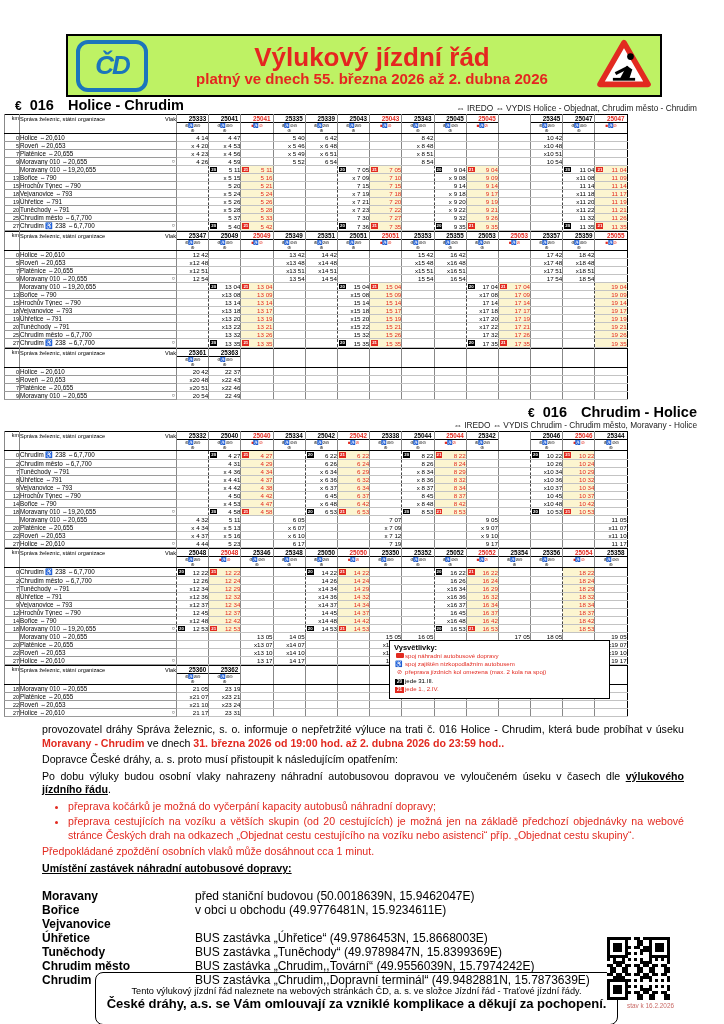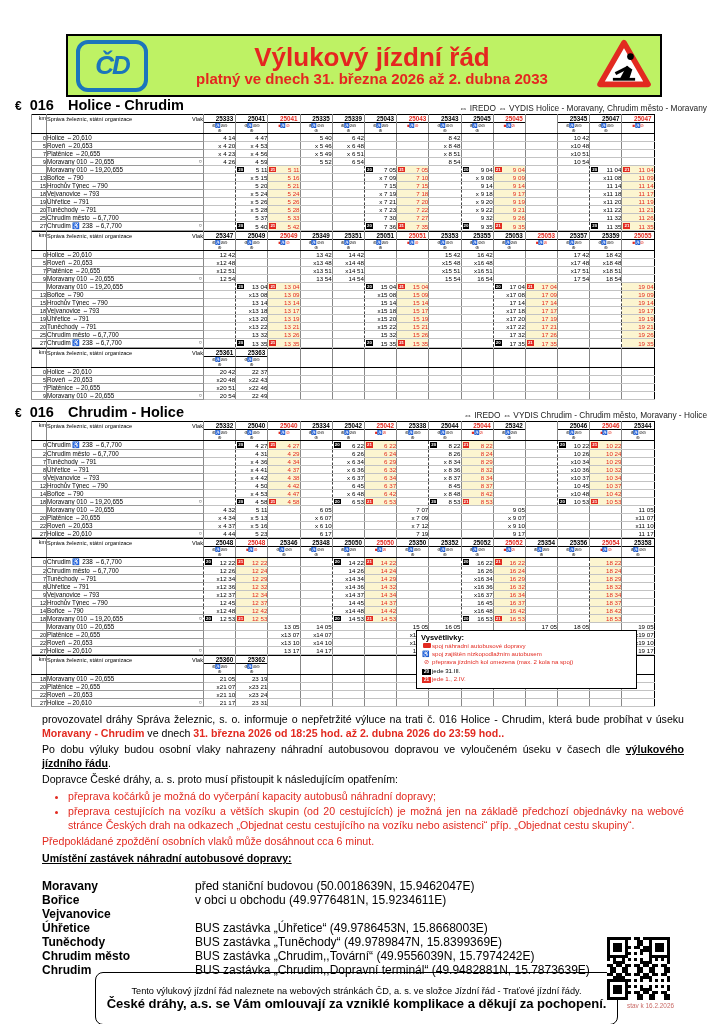--- a/index.html
+++ b/index.html
@@ -9,28 +9,28 @@
   .hdrbox{position:absolute;left:66px;top:34px;width:592px;height:59px;border:2px solid #000;
           display:flex;align-items:center;background:#bef264;}
   .cdlogo{width:64px;height:44px;border:4px solid #1b75bc;border-radius:12px;margin-left:8px;
           display:flex;align-items:center;justify-content:center;}
   .cdlogo span{font-size:26px;font-weight:bold;font-style:italic;color:#1b75bc;letter-spacing:-2px;}
   .titles{flex:1;text-align:center;line-height:1.05;}
   .title{color:#e52620;font-size:26px;font-weight:bold;}
   .subtitle{color:#e52620;font-size:15px;font-weight:bold;}
   .warn{width:58px;margin-right:6px;}
   
-  .sechead{display:flex;align-items:flex-end;justify-content:space-between;margin:0 17px 1px 15px;}
+  .sechead{display:flex;align-items:flex-end;justify-content:space-between;margin:0 27px 1px 15px;}
   .sechead .lft{font-size:14.5px;font-weight:bold;white-space:nowrap;}
   .sechead .lft .gly{font-size:12px;margin-right:4px;}
   .sechead .lft .ln{margin-right:10px;}
   .sechead .rgt{font-size:8.3px;color:#222;white-space:nowrap;}
   .sec1{margin-top:97px;}
   
-  .tblwrap{position:relative;margin-left:31px;width:607px;}
+  .tblwrap{position:relative;margin-left:4px;width:607px;}
   table.tt{border-collapse:collapse;table-layout:fixed;width:607px;border:1.4px solid #000;
            font-family:"Liberation Sans",sans-serif;}
   table.tt td{padding:0;margin:0;white-space:nowrap;overflow:hidden;border-left:0.5px solid #888;}
   td.km{width:14px;font-size:5.4px;text-align:right;padding-right:1px;}
   td.st{width:156px;font-size:6.3px;position:relative;padding-left:2px;}
   td.tc,td.tn{width:31.2px;}
   tr.hd td{border-bottom:1px solid #000;vertical-align:top;}
   tr.hd .oper{display:flex;justify-content:space-between;font-size:5.6px;padding-top:1px;}
   .num{font-size:6.3px;font-weight:bold;text-align:right;padding-right:2px;line-height:7px;
        border-bottom:0.5px solid #000;}
@@ -87,40 +87,40 @@
 <body>
 
 <div class="page">
 
   <div class="hdrbox">
     <div class="cdlogo">
       <span>ČD</span>
     </div>
     <div class="titles">
       <div class="title">Výlukový jízdní řád</div>
-      <div class="subtitle">platný ve dnech 31. března 2026 až 2. dubna 2033</div>
+      <div class="subtitle">platný ve dnech 55. března 2026 až 2. dubna 2026</div>
     </div>
     <div class="warn">
       <svg viewBox="0 0 60 54" width="56" height="50">
         <path d="M30 4 L56 49 H4 Z" fill="#fff" stroke="#e22a20" stroke-width="6" stroke-linejoin="round"></path>
         <circle cx="37" cy="19" r="3.6" fill="#000"></circle>
         <path d="M26 42 l7 -13 6 4 -3 9 z" fill="#000"></path>
         <path d="M20 36 l14 -7 1.6 2.8 -14 7 z" fill="#000"></path>
         <rect x="18" y="42" width="24" height="3" fill="#000"></rect>
       </svg>
     </div>
   </div>
 
   <div class="sechead sec1">
     <div class="lft">
       <span class="gly">€</span>
       <span class="ln">016</span>
       <span>Holice - Chrudim</span>
     </div>
-    <div class="rgt">⇔ IREDO   ⇔ VYDIS Holice - Moravany, Chrudim město - Moravany</div>
+    <div class="rgt">⇔ IREDO   ⇔ VYDIS Holice - Objednat, Chrudim město - Chrudim</div>
   </div>
   <div class="tblwrap">
       <table class="tt">
         <tbody>
           <tr class="hd">
             <td class="km">km</td>
             <td class="st">
               <span class="oper">
                 <span>Správa železnic, státní organizace</span>
                 <span>Vlak</span>
@@ -804,21 +804,21 @@
             <td class="tc"></td>
             <td class="tc"></td>
             <td class="tc"></td>
             <td class="tc"></td>
             <td class="tc"></td>
           </tr>
         </tbody>
       </table>
     </div>
 
-  <div class="sechead" style="margin-top:4px;">
+  <div class="sechead" style="margin-top:4px;flex-direction:column;">
     <div class="lft">
       <span class="gly">€</span>
       <span class="ln">016</span>
       <span>Chrudim - Holice</span>
     </div>
     <div class="rgt">⇔ IREDO   ⇔ VYDIS Chrudim - Chrudim město, Moravany - Holice</div>
   </div>
   <div class="tblwrap">
     <div class="legend">
       <div class="lt">Vysvětlivky:</div>
@@ -1532,28 +1532,28 @@
             <td class="tc"></td>
             <td class="tc"></td>
             <td class="tc"></td>
             <td class="tc"></td>
           </tr>
         </tbody>
       </table>
     </div>
 
   <div class="textarea">
-    <p><span>provozovatel dráhy Správa železnic, s. o. informuje o nepřetržité výluce na trati č. 016 Holice - Chrudim, která bude probíhat v úseku </span><span class="red bld">Moravany - Chrudim</span><span> ve dnech </span><span class="red bld">31. března 2026 od 18:25 hod. až 2. dubna 2026 do 23:59 hod..</span></p>
+    <p><span>provozovatel dráhy Správa železnic, s. o. informuje o nepřetržité výluce na trati č. 016 Holice - Chrudim, která bude probíhat v úseku </span><span class="red bld">Moravany - Chrudim</span><span> ve dnech </span><span class="red bld">31. března 2026 od 19:00 hod. až 2. dubna 2026 do 23:59 hod..</span></p>
+    <p>Dopravce České dráhy, a. s. proto musí přistoupit k následujícím opatřením:</p>
     <p><span>Po dobu výluky budou osobní vlaky nahrazeny náhradní autobusovou dopravou ve vyloučeném úseku v časech dle </span><span class="bld und">výlukového jízdního řádu</span><span>.</span></p>
-    <p>Dopravce České dráhy, a. s. proto musí přistoupit k následujícím opatřením:</p>
     <ul class="rb">
       <li>přeprava kočárků je možná do vyčerpání kapacity autobusů náhradní dopravy;</li>
       <li>přeprava cestujících na vozíku a větších skupin (od 20 cestujících) je možná jen na základě předchozí objednávky na webové stránce Českých drah na odkazech „Objednat cestu cestujícího na vozíku nebo asistenci“ příp. „Objednat cestu skupiny“.</li>
     </ul>
-    <p class="red">Předpokládané zpoždění osobních vlaků může dosáhnout cca 6 minut.</p>
+    <p class="red">Předpokládané zpoždění osobních vlaků může dosáhnout cca 1 minut.</p>
     <p class="bld und" style="margin-bottom:15px">Umístění zastávek náhradní autobusové dopravy:</p>
   </div>
 
   <div class="stops">
       <div class="stoprow">
         <span class="stopname">Moravany</span>
         <span class="stopdesc">před staniční budovou (50.0018639N, 15.9462047E)</span>
       </div>
       <div class="stoprow">
         <span class="stopname">Bořice</span>

